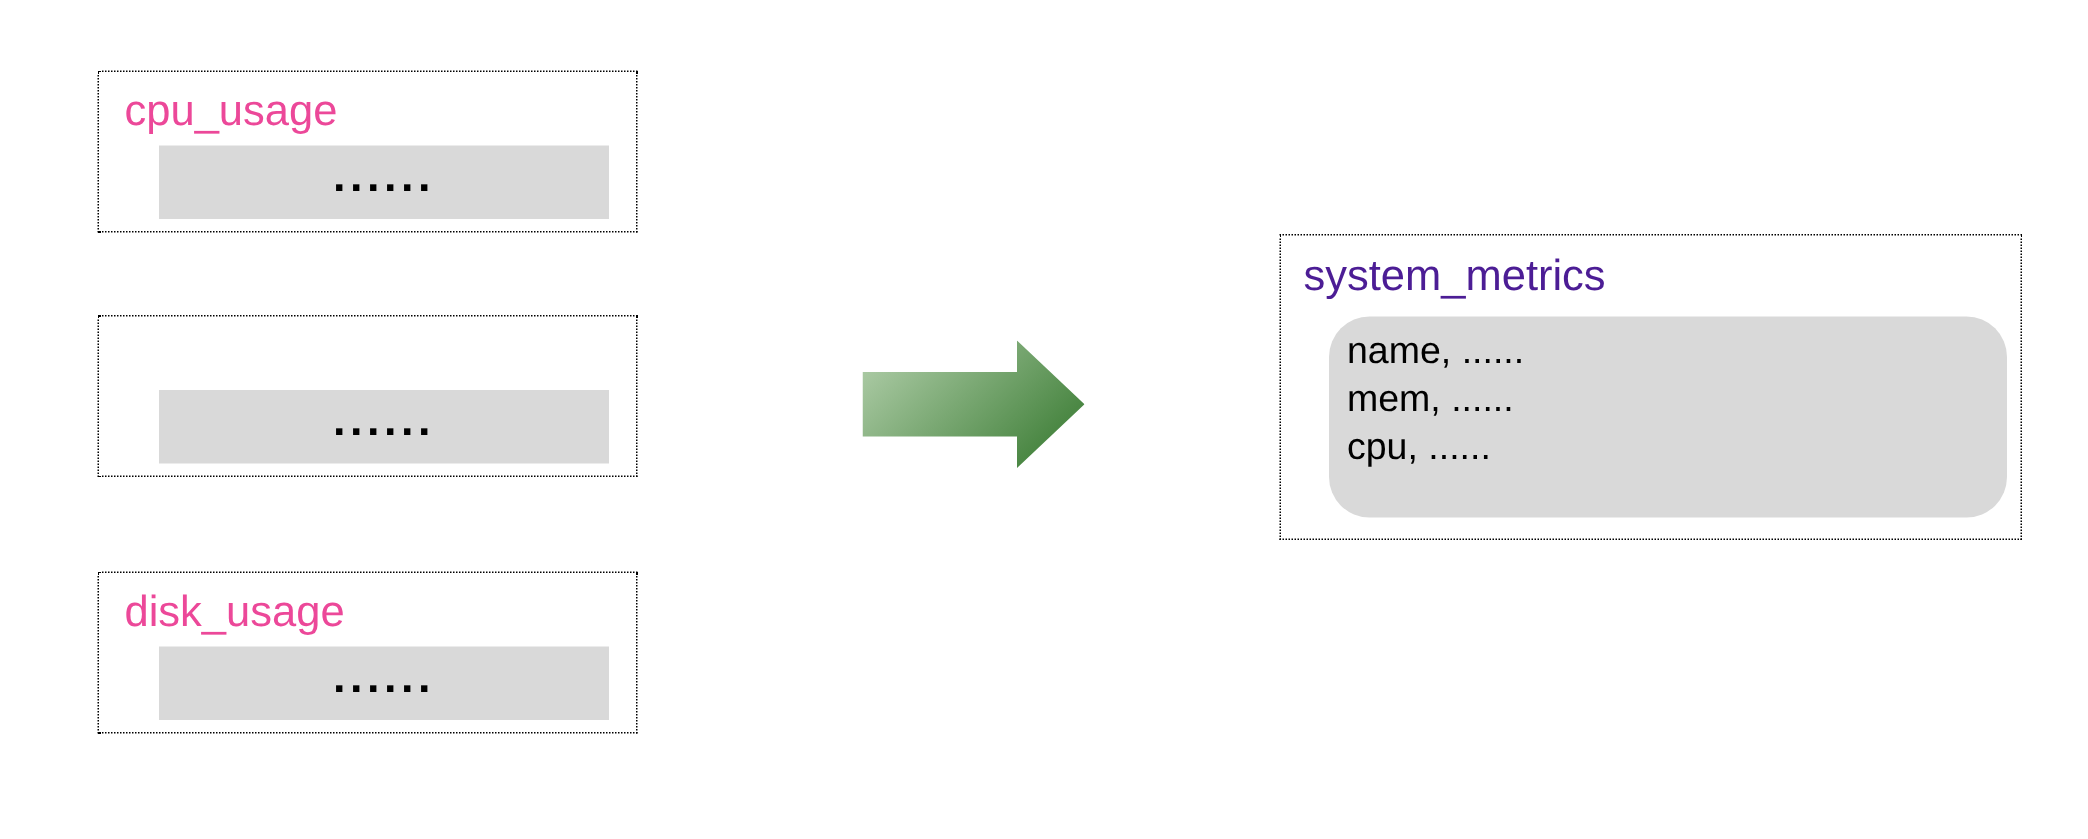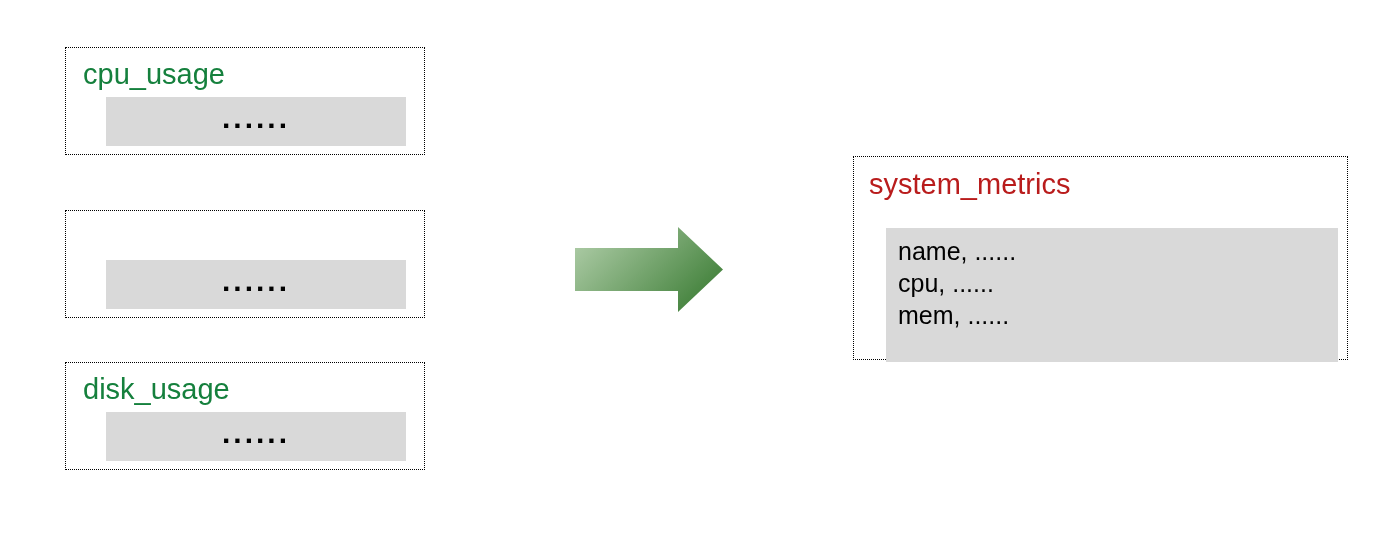--- a/index.html
+++ b/index.html
@@ -19,29 +19,29 @@
   
   .dbox {
     position: absolute;
     border: 1px dotted #000000;
     background: #ffffff;
     box-sizing: border-box;
   }
   .src-box { left: 65px; width: 360px; height: 108px; }
   .src-box-0 { top: 47px; }
   .src-box-1 { top: 210px; }
-  .src-box-2 { top: 362px; }
+  .src-box-2 { top: 381px; }
 
   .box-title {
     position: absolute;
     left: 17px;
     top: 9px;
     font-size: 29px;
     line-height: 34px;
-    color: #15803d;
+    color: #ec4899;
     white-space: nowrap;
   }
 
   .src-bar {
     position: absolute;
     left: 40px;
     top: 49px;
     width: 300px;
     height: 49px;
     background: #d9d9d9;
@@ -63,32 +63,33 @@
     top: 156px;
     width: 495px;
     height: 204px;
   }
   .target-title {
     position: absolute;
     left: 15px;
     top: 10px;
     font-size: 29px;
     line-height: 34px;
-    color: #b91c1c;
+    color: #4c1d95;
     white-space: nowrap;
   }
   .target-panel {
     position: absolute;
     left: 32px;
-    top: 71px;
+    top: 54px;
     width: 452px;
     height: 134px;
     background: #d9d9d9;
     box-sizing: border-box;
     padding: 7px 0 0 12px;
+    border-radius: 27px;
   }
   .field-row {
     font-size: 25px;
     line-height: 32px;
     color: #000000;
     white-space: nowrap;
   }
 
   
   .arrow {
@@ -131,18 +132,18 @@
         <stop offset="1" stop-color="#4c8845"></stop>
       </linearGradient>
     </defs>
     <polygon points="0,21 103,21 103,0 148,42.5 103,85 103,64 0,64" fill="url(#arrowGrad)"></polygon>
   </svg>
 
   <div class="dbox target-box">
     <div class="target-title">system_metrics</div>
     <div class="target-panel">
       <div class="field-row">name, ......</div>
+      <div class="field-row">mem, ......</div>
       <div class="field-row">cpu, ......</div>
-      <div class="field-row">mem, ......</div>
     </div>
   </div>
 
 </div>
 
 </body></html>

